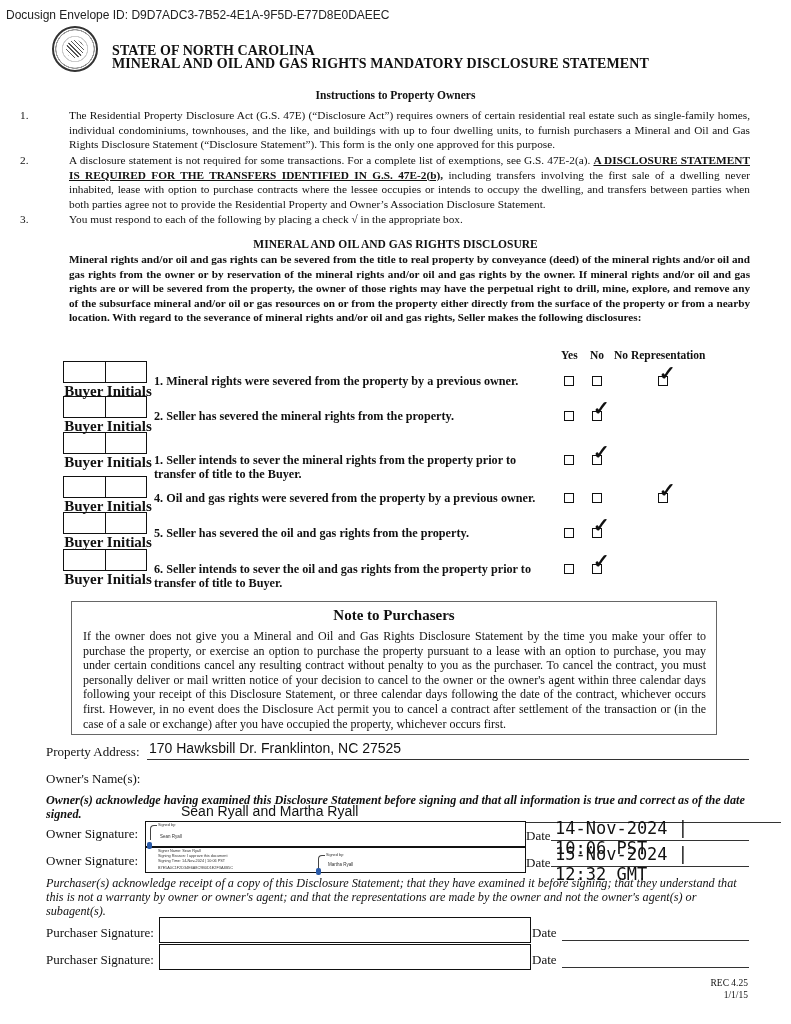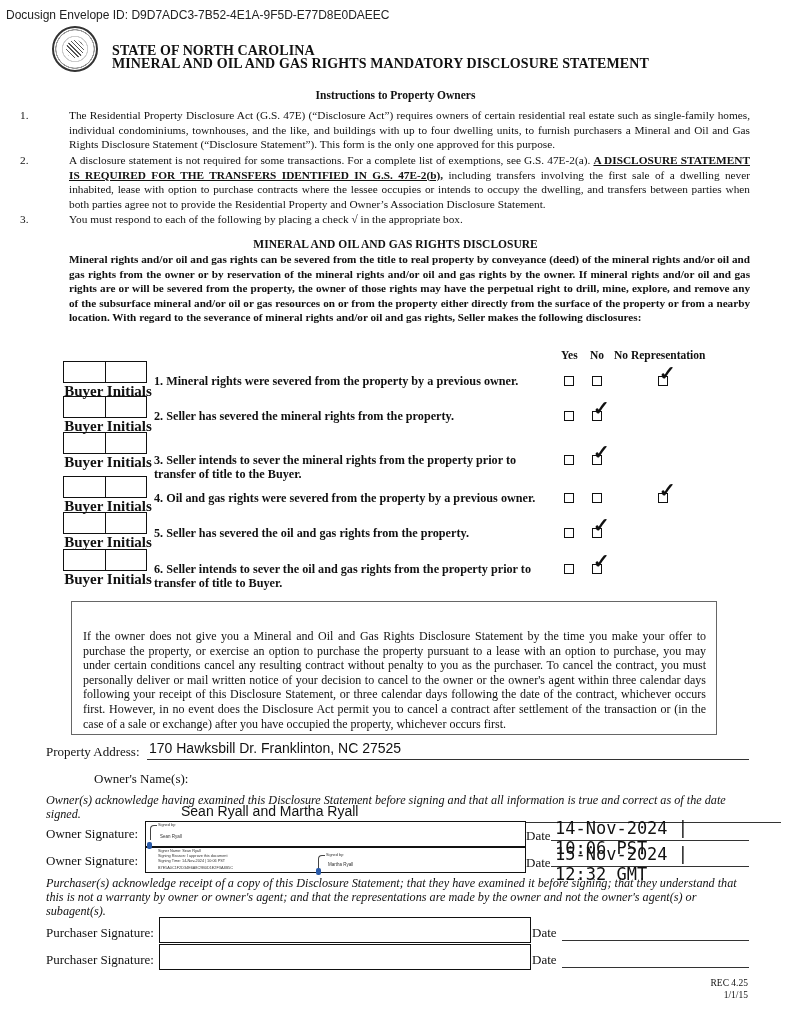--- a/index.html
+++ b/index.html
@@ -90,21 +90,21 @@
     <div class="abs init-label" style="top: 418px;">Buyer Initials</div>
     <div class="abs q" style="top: 409px;">2. Seller has severed the mineral rights from the property.</div>
     <div class="abs cb" style="left: 564px; top: 411px;"></div>
     <div class="abs cb" style="left: 592px; top: 411px;"></div>
     <div class="abs check" style="left: 593px; top: 398px;">✓</div>
     <div class="abs initials" style="top: 432px;">
       <div class="cell"></div>
       <div class="cell"></div>
     </div>
     <div class="abs init-label" style="top: 454px;">Buyer Initials</div>
-    <div class="abs q" style="top: 453px;">3. Seller intends to sever the mineral rights from the property prior to transfer of title to the Buyer.</div>
+    <div class="abs q" style="top: 453px;">1. Seller intends to sever the mineral rights from the property prior to transfer of title to the Buyer.</div>
     <div class="abs cb" style="left: 564px; top: 455px;"></div>
     <div class="abs cb" style="left: 592px; top: 455px;"></div>
     <div class="abs check" style="left: 593px; top: 442px;">✓</div>
     <div class="abs initials" style="top: 476px;">
       <div class="cell"></div>
       <div class="cell"></div>
     </div>
     <div class="abs init-label" style="top: 498px;">Buyer Initials</div>
     <div class="abs q" style="top: 491px;">4. Oil and gas rights were severed from the property by a previous owner.</div>
     <div class="abs cb" style="left: 564px; top: 493px;"></div>
@@ -125,33 +125,34 @@
       <div class="cell"></div>
     </div>
     <div class="abs init-label" style="top: 571px;">Buyer Initials</div>
     <div class="abs q" style="top: 562px;">6. Seller intends to sever the oil and gas rights from the property prior to transfer of title to Buyer.</div>
     <div class="abs cb" style="left: 564px; top: 564px;"></div>
     <div class="abs cb" style="left: 592px; top: 564px;"></div>
     <div class="abs check" style="left: 593px; top: 551px;">✓</div>
   </div>
 
 <div class="abs note-box">
+  <div class="note-title">Note to Purchasers</div>
   <div class="note-body">If the owner does not give you a Mineral and Oil and Gas Rights Disclosure Statement by the time you make your offer to purchase the property, or exercise an option to purchase the property pursuant to a lease with an option to purchase, you may under certain conditions cancel any resulting contract without penalty to you as the purchaser. To cancel the contract, you must personally deliver or mail written notice of your decision to cancel to the owner or the owner's agent within three calendar days following your receipt of this Disclosure Statement, or three calendar days following the date of the contract, whichever occurs first. However, in no event does the Disclosure Act permit you to cancel a contract after settlement of the transaction or (in the case of a sale or exchange) after you have occupied the property, whichever occurs first.</div>
 </div>
 
 <div class="abs label" style="left:46px; top:744px;">Property Address:</div>
 <div class="abs line" style="left:147px; top:740px; width:602px; height:19px;">
   <span class="fill-sans" style="position:absolute; left:2px; top:0;">170 Hawksbill Dr. Franklinton, NC 27525</span>
 </div>
-<div class="abs label" style="left:46px; top:771px;margin-left:48px;">Owner's Name(s):</div>
+<div class="abs label" style="left:46px; top:771px;">Owner's Name(s):</div>
 <div class="abs line" style="left:147px; top:803px; width:602px; height:19px;margin-left:32px;">
   <span class="fill-sans" style="position:absolute; left:2px; top:0;">Sean Ryall and Martha Ryall</span>
 </div>
 
-<div class="abs ital" style="left:46px; top:793px; width:703px;">Owner(s) acknowledge having examined this Disclosure Statement before signing and that all information is true and correct as of the date signed.</div>
+<div class="abs ital" style="left:46px; top:793px; width:703px;font-weight:bold;">Owner(s) acknowledge having examined this Disclosure Statement before signing and that all information is true and correct as of the date signed.</div>
 
 <div class="abs label" style="left:46px; top:826px;">Owner Signature:</div>
 <div class="abs sigbox" style="left:145px; top:821px; width:381px; height:26px;">
   <div class="abs ds-bracket" style="left:4px; top:3px; width:6px; height:14px;"></div>
   <div class="abs tiny" style="left:12px; top:1px;">Signed by:</div>
   <div class="abs tiny" style="left:14px; top:12px; font-size:4.5px;">Sean Ryall</div>
 </div>
 <div class="abs label" style="left:526px; top:828px;">Date</div>
 <div class="abs line" style="left:551px; top:818px; width:198px; height:22px;">
   <span class="ts" style="position:absolute; left:4px; top:0;">14-Nov-2024 | 10:06 PST</span>

